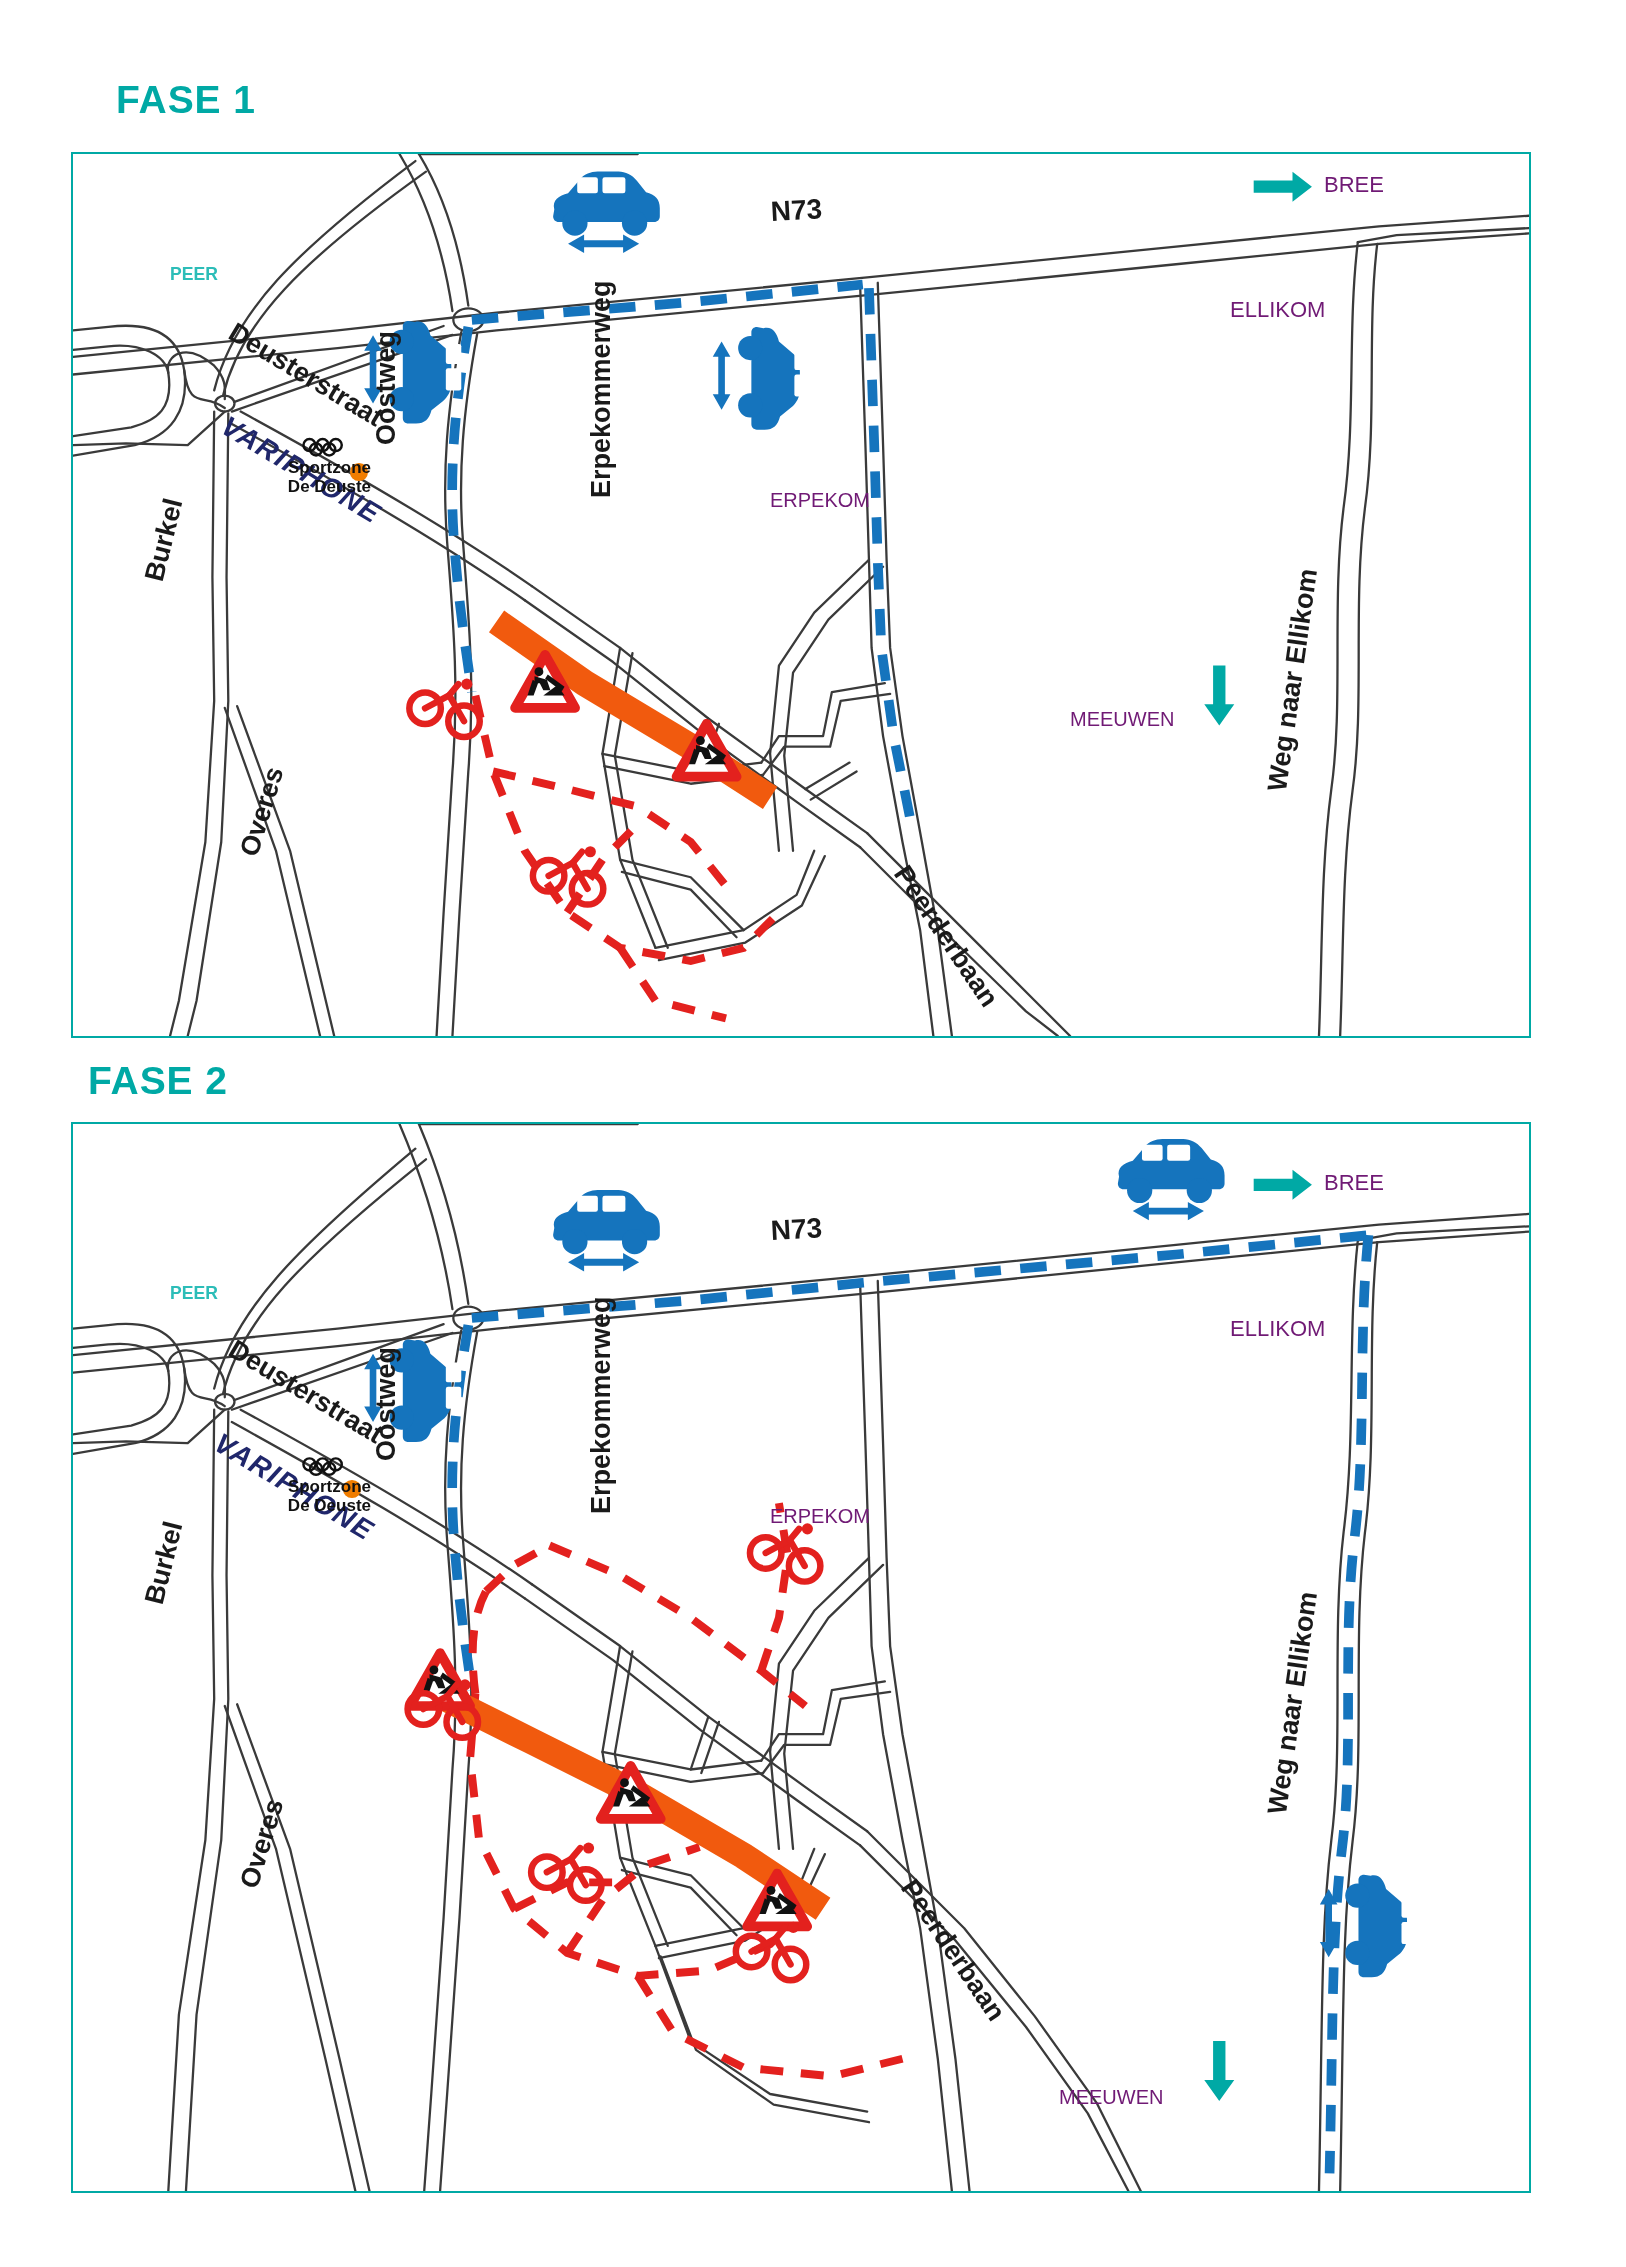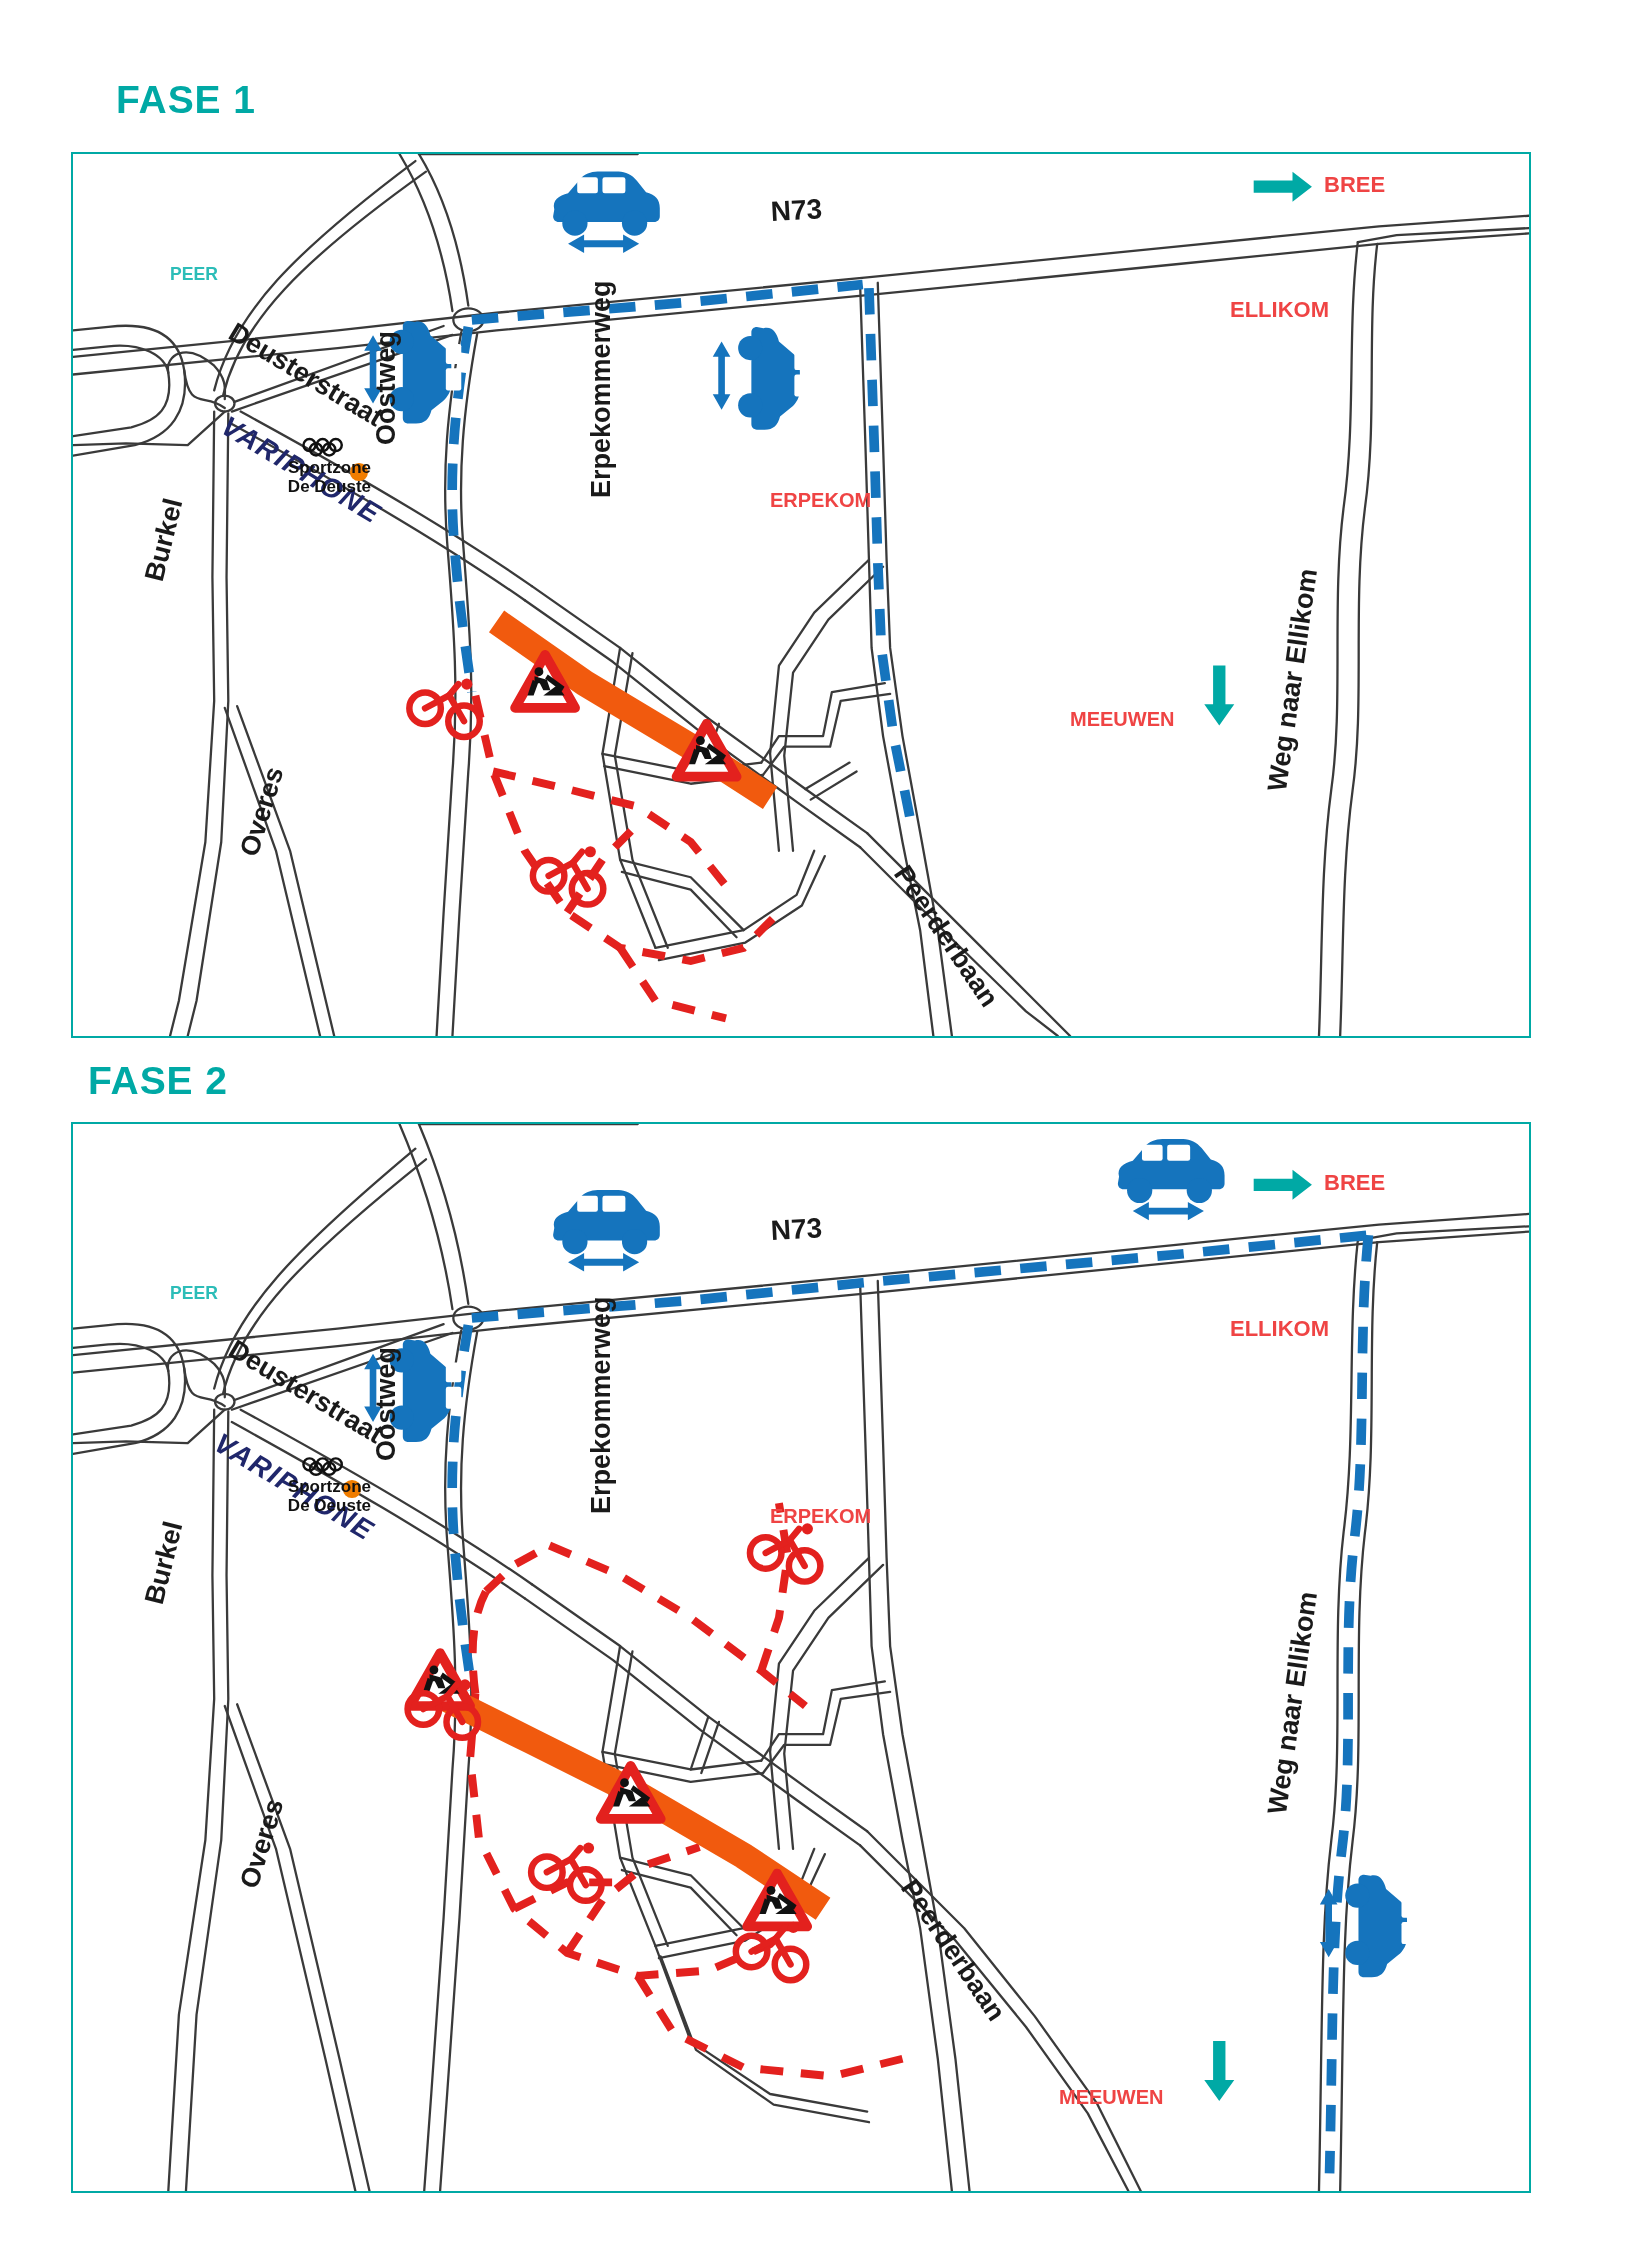--- a/index.html
+++ b/index.html
@@ -35,21 +35,21 @@
   .map-svg{position:absolute;left:0;top:0;width:100%;height:100%;display:block;}
 
   
   .lbl{
     position:absolute;
     white-space:nowrap;
     transform-origin:0 0;
     pointer-events:none;
   }
   .lbl.road{color:#1a1a1a;font-weight:bold;}
-  .lbl.place{color:#ef4444;font-weight:bold;text-align:right;}
+  .lbl.place{color:#701a75;font-weight:normal;text-align:right;}
   .lbl.place-light{color:#2cbdb8;font-weight:bold;}
   .lbl.brand{color:#20276b;font-weight:bold;font-style:italic;letter-spacing:1.8px;}
   .lbl.poi{color:#111;font-weight:bold;text-align:right;line-height:1.12;white-space:normal;}
 
   
   .vp-dot{
     position:absolute;
     width:17.6px;height:17.6px;border-radius:50%;
     background:#f07d00;
   }

